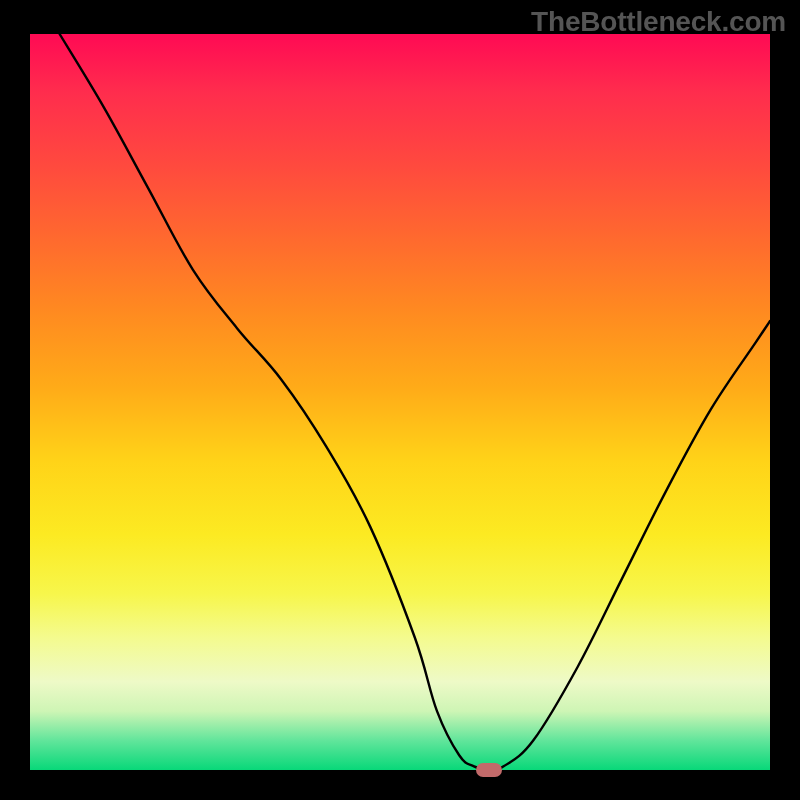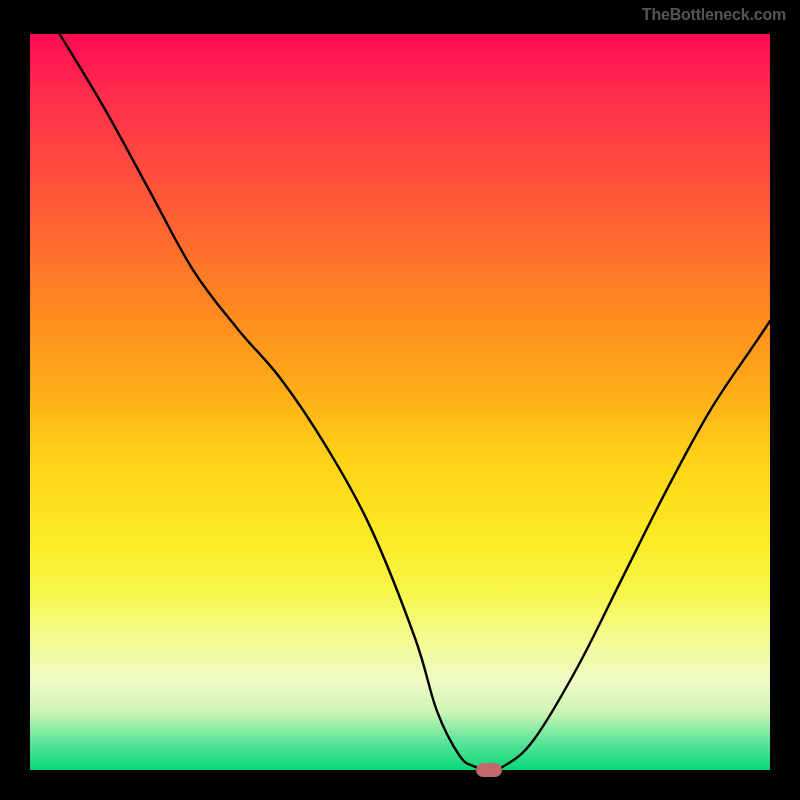--- a/index.html
+++ b/index.html
@@ -9,21 +9,21 @@
     background: #000;
     position: relative;
     overflow: hidden;
     font-family: Arial, Helvetica, sans-serif;
   }
   .watermark {
     position: absolute;
     top: 6px;
     right: 14px;
     color: #555;
-    font-size: 16px;
+    font-size: 28px;
     font-weight: 600;
     letter-spacing: -0.2px;
     z-index: 3;
   }
   .plot-wrap {
     position: absolute;
     left: 30px;
     top: 34px;
     width: 740px;
     height: 736px;

